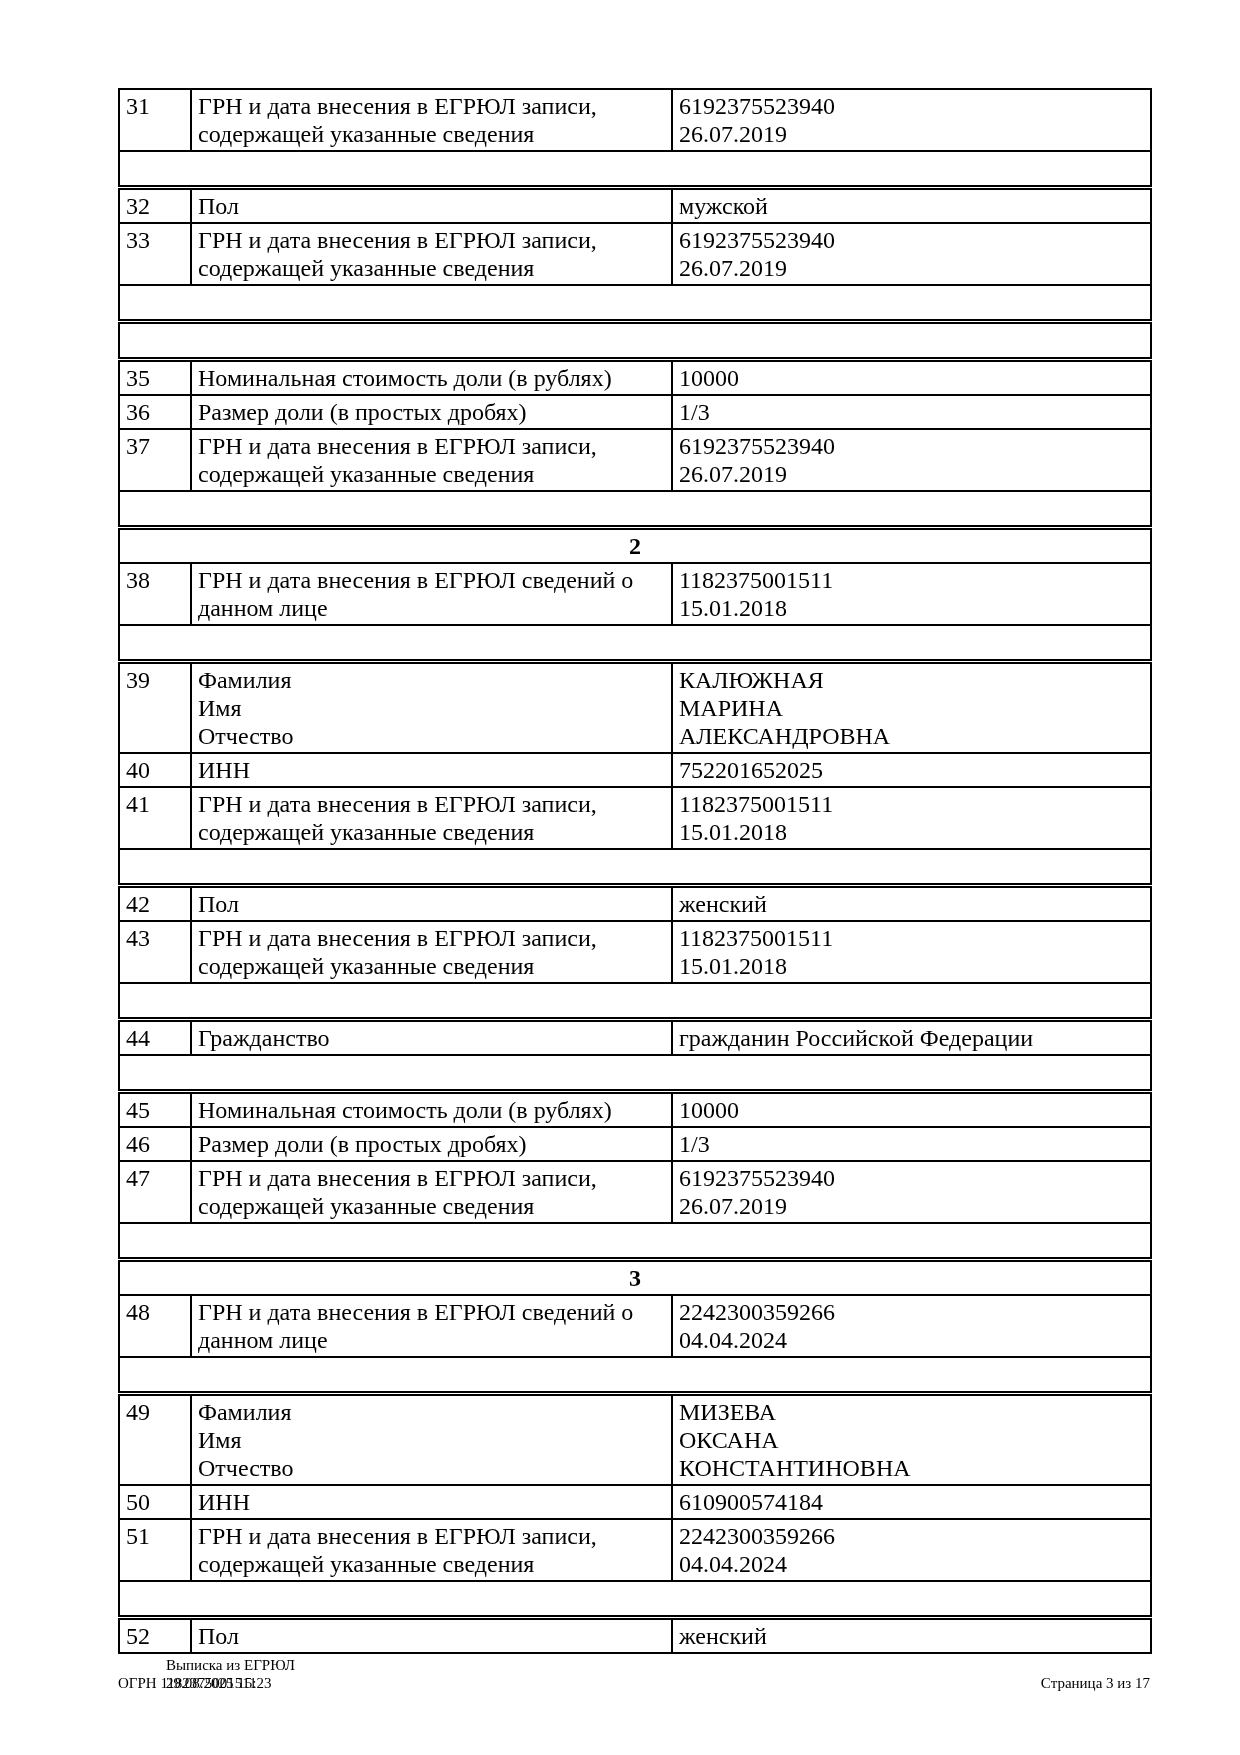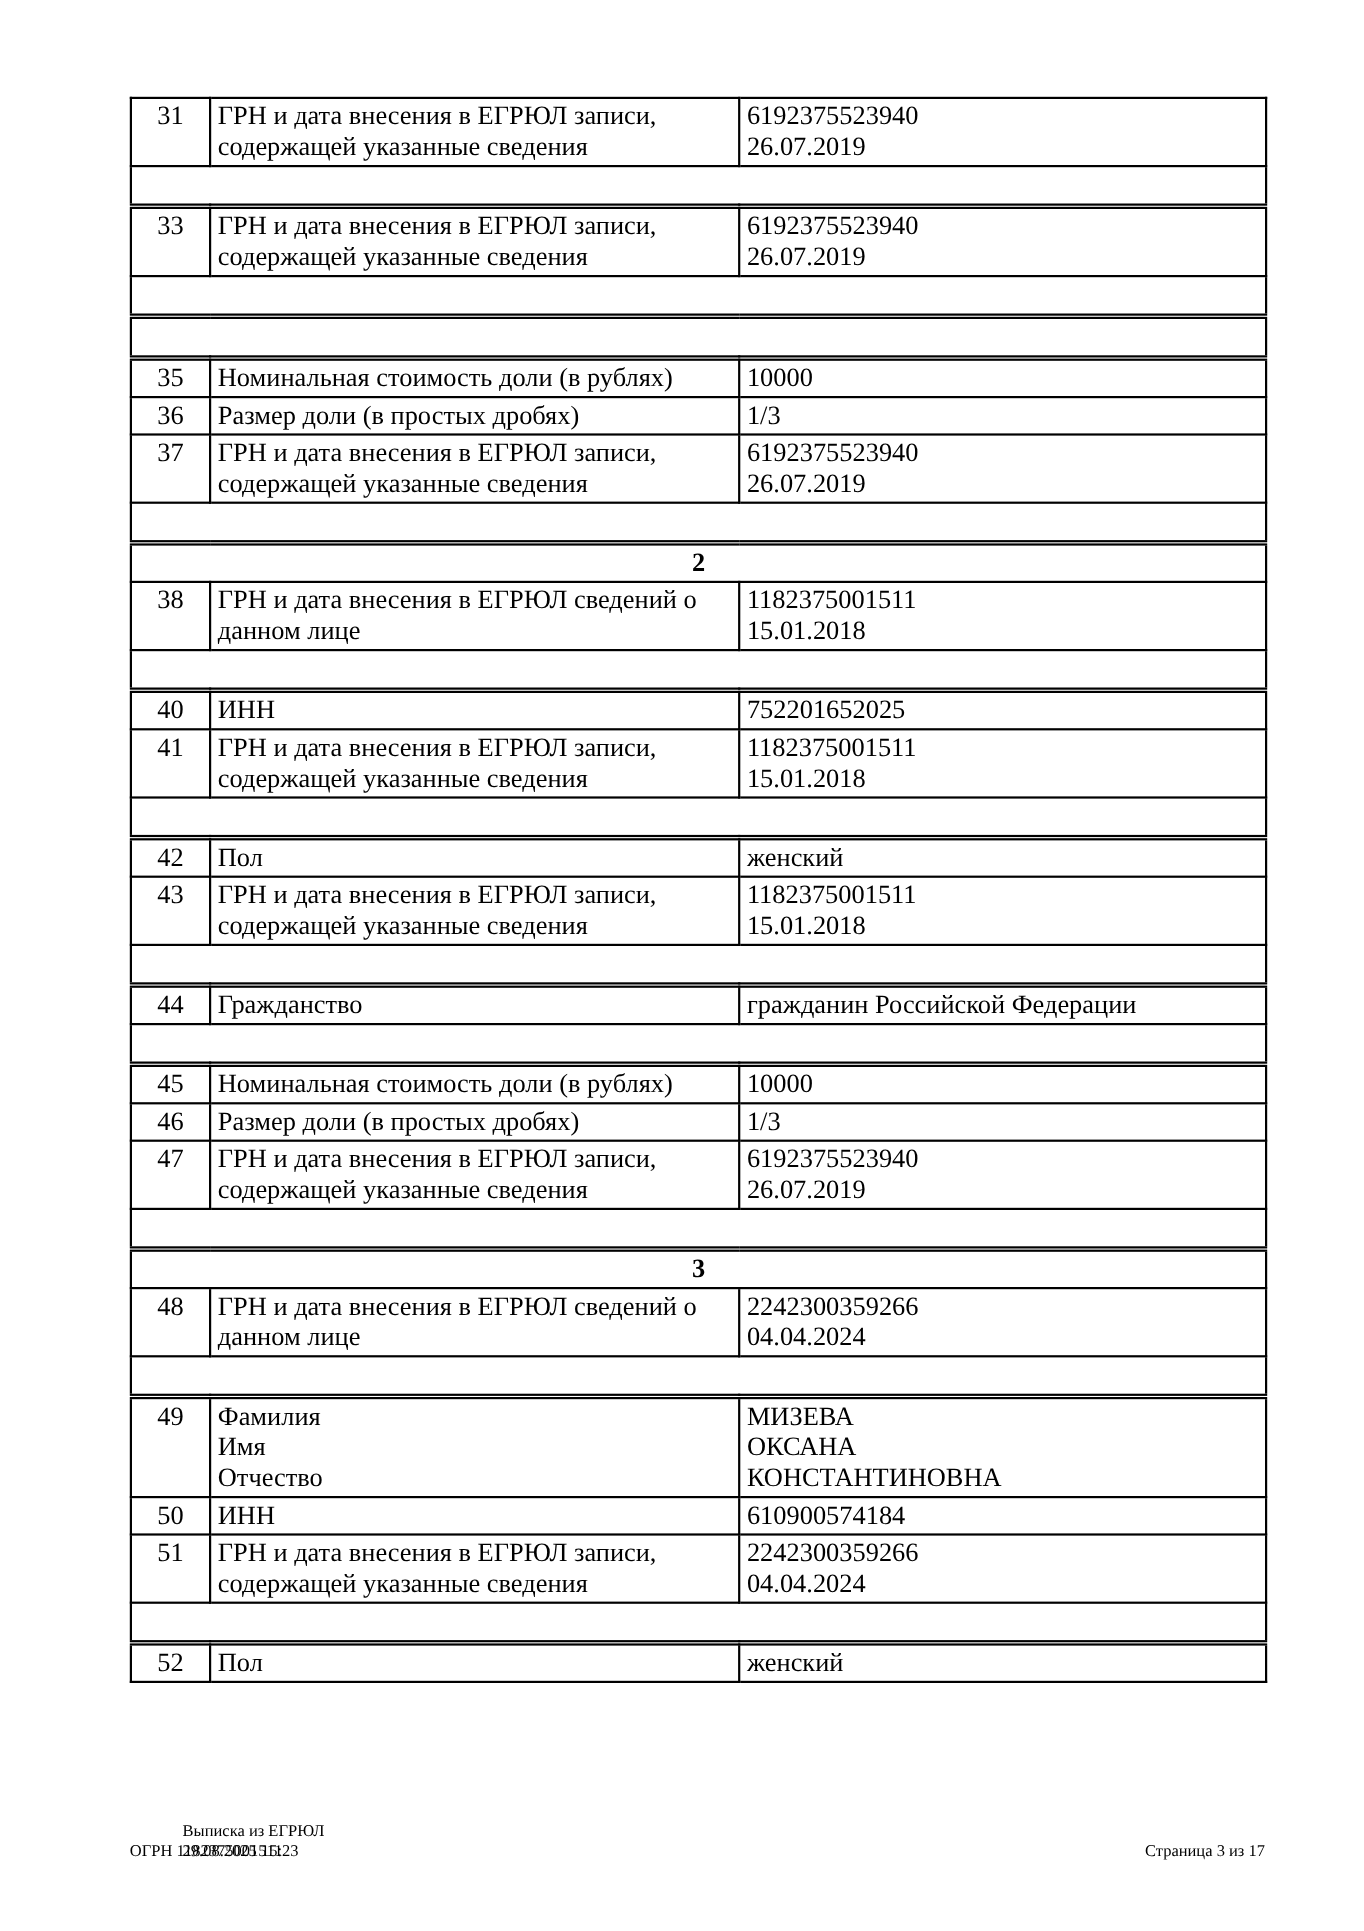--- a/index.html
+++ b/index.html
@@ -22,21 +22,21 @@
   }
   .doc-table td {
     border: 2px solid #000000;
     font-size: 24px;
     line-height: 28px;
     padding: 2px 6px;
     vertical-align: top;
     white-space: pre-line;
     overflow: hidden;
   }
-  .c-num { text-align: center; padding-left: 0; padding-right: 0; margin-top: 32px; }
+  .c-num { text-align: left; padding-left: 0; padding-right: 0; margin-top: 32px; }
   .r-spacer .c-spacer {
     height: 33px;
     padding: 0;
     border-bottom: 5px double #000000;
   }
   .r-section .c-section {
     text-align: center;
     font-weight: 700;
     height: 28px;
   }
@@ -66,20 +66,25 @@
       <td class="c-num">31</td>
       <td class="c-label">ГРН и дата внесения в ЕГРЮЛ записи,
 содержащей указанные сведения</td>
       <td class="c-value">6192375523940
 26.07.2019</td>
     </tr>
     <tr class="r-spacer">
       <td class="c-spacer" colspan="3"></td>
     </tr>
     <tr class="r-field">
+      <td class="c-num">32</td>
+      <td class="c-label">Пол</td>
+      <td class="c-value">мужской</td>
+    </tr>
+    <tr class="r-field">
       <td class="c-num">33</td>
       <td class="c-label">ГРН и дата внесения в ЕГРЮЛ записи,
 содержащей указанные сведения</td>
       <td class="c-value">6192375523940
 26.07.2019</td>
     </tr>
     <tr class="r-spacer">
       <td class="c-spacer" colspan="3"></td>
     </tr>
     <tr class="r-spacer">
@@ -110,20 +115,29 @@
     </tr>
     <tr class="r-field">
       <td class="c-num">38</td>
       <td class="c-label">ГРН и дата внесения в ЕГРЮЛ сведений о
 данном лице</td>
       <td class="c-value">1182375001511
 15.01.2018</td>
     </tr>
     <tr class="r-spacer">
       <td class="c-spacer" colspan="3"></td>
+    </tr>
+    <tr class="r-field">
+      <td class="c-num">39</td>
+      <td class="c-label">Фамилия
+Имя
+Отчество</td>
+      <td class="c-value">КАЛЮЖНАЯ
+МАРИНА
+АЛЕКСАНДРОВНА</td>
     </tr>
     <tr class="r-field">
       <td class="c-num">40</td>
       <td class="c-label">ИНН</td>
       <td class="c-value">752201652025</td>
     </tr>
     <tr class="r-field">
       <td class="c-num">41</td>
       <td class="c-label">ГРН и дата внесения в ЕГРЮЛ записи,
 содержащей указанные сведения</td>

